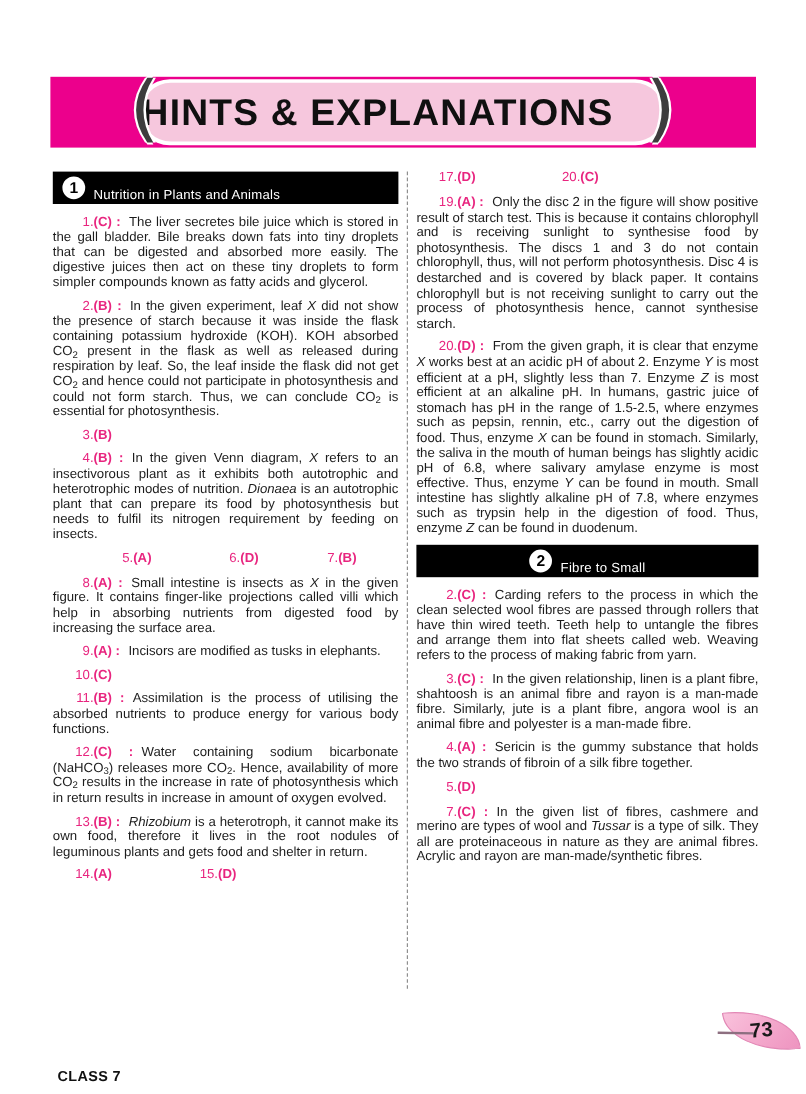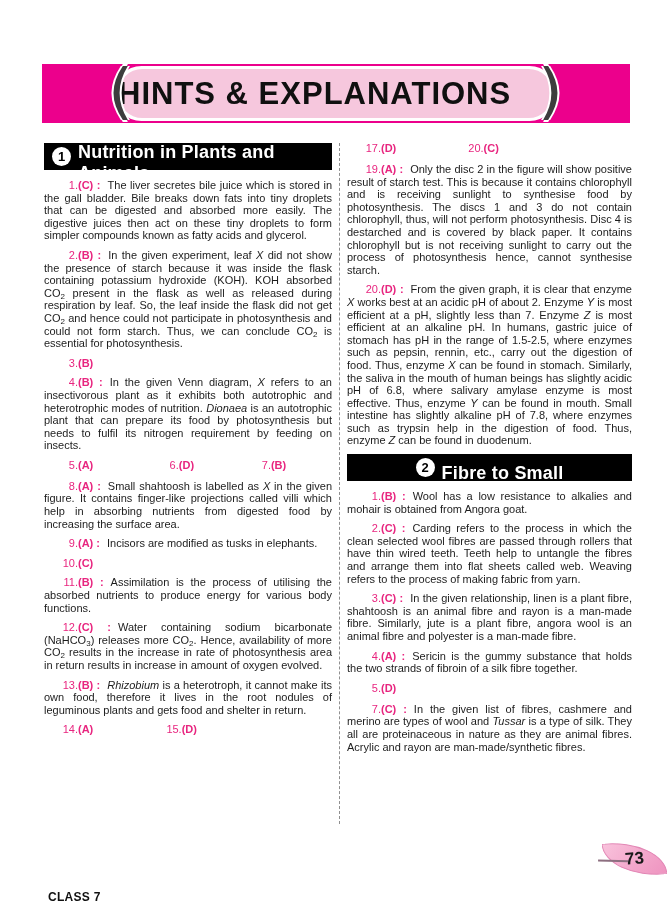--- a/index.html
+++ b/index.html
@@ -26,31 +26,31 @@
   .col-right { flex:1; }
   .divider { border-left:1px dashed #8f8f8f; height:681px; margin:2px 7px 0 7px; }
 
   
   .section-bar { display:flex; align-items:center; background:#000; color:#fff; height:27px;
                  padding:0 8px; margin:2px 0 9px 0; }
   .section-bar.center { justify-content:center; }
   .section-num { flex:0 0 auto; width:19px; height:19px; border-radius:50%; background:#fff; color:#000;
                  font-size:13px; font-weight:bold; display:flex; align-items:center; justify-content:center;
                  margin-right:7px; }
-  .section-title { font-size:18px; font-weight:bold; letter-spacing:0.2px;margin-top:12px; }
+  .section-title { font-size:11px; font-weight:normal; letter-spacing:0.2px;margin-top:12px; }
 
   
   .item { font-size:11px; line-height:12.6px; text-align:justify; margin-bottom:7px; }
   .item-num { display:inline-block; width:34px; font-weight:normal; color:var(--number_pink,#E8257F); text-align:right; }
   .item-ans { font-weight:bold; color:var(--number_pink,#E8257F); margin-right:7px; }
   .item i { font-style:italic; }
   .item sub { font-size:8px; vertical-align:-2px; line-height:0; }
 
   .answers-row { display:grid; margin:1px 0 8px 0; font-size:11px; line-height:13px; }
-  .answers-row.cols-3  { grid-template-columns:35% 32% 1fr; }
+  .answers-row.cols-3  { grid-template-columns:35% 32% 1fr;margin-left:33px; }
   .answers-row.cols-2w { grid-template-columns:36% 1fr; }
   .answers-row.cols-2n { grid-template-columns:24% 1fr; }
   .answer-cell { white-space:nowrap; }
 
   
   .footer-class { position:absolute; left:48px; top:890px; font-size:12px; font-weight:bold; color:#101010; letter-spacing:0.3px; }
   .page-leaf { position:absolute; right:3px; top:837px; width:68px; height:46px; }
   .leaf-shape { position:absolute; left:2px; top:4px; width:63px; height:36px;
                 background:linear-gradient(135deg,#F9C2DC 0%,var(--leaf_pink,#F3A5CA) 60%,#EE94C0 100%);
                 border:1px solid #E287B5; border-radius:2% 100% 2% 100%; transform:rotate(-5deg);
@@ -81,44 +81,43 @@
         </div>
         <p class="item"><span class="item-num">1.</span><span class="item-ans">(C) :</span><span>The liver secretes bile juice which is stored in the gall bladder. Bile breaks down fats into tiny droplets that can be digested and absorbed more easily. The digestive juices then act on these tiny droplets to form simpler compounds known as fatty acids and glycerol.</span></p>
         <p class="item"><span class="item-num">2.</span><span class="item-ans">(B) :</span><span>In the given experiment, leaf </span><i>X</i><span> did not show the presence of starch because it was inside the flask containing potassium hydroxide (KOH). KOH absorbed CO</span><sub>2</sub><span> present in the flask as well as released during respiration by leaf. So, the leaf inside the flask did not get CO</span><sub>2</sub><span> and hence could not participate in photosynthesis and could not form starch. Thus, we can conclude CO</span><sub>2</sub><span> is essential for photosynthesis.</span></p>
         <p class="item"><span class="item-num">3.</span><span class="item-ans">(B)</span></p>
         <p class="item"><span class="item-num">4.</span><span class="item-ans">(B) :</span><span>In the given Venn diagram, </span><i>X</i><span> refers to an insectivorous plant as it exhibits both autotrophic and heterotrophic modes of nutrition. </span><i>Dionaea</i><span> is an autotrophic plant that can prepare its food by photosynthesis but needs to fulfil its nitrogen requirement by feeding on insects.</span></p>
         <div class="answers-row cols-3">
           <span class="answer-cell"><span class="item-num">5.</span><span class="item-ans">(A)</span></span>
           <span class="answer-cell"><span class="item-num">6.</span><span class="item-ans">(D)</span></span>
           <span class="answer-cell"><span class="item-num">7.</span><span class="item-ans">(B)</span></span>
         </div>
-        <p class="item"><span class="item-num">8.</span><span class="item-ans">(A) :</span><span>Small shahtoosh is labelled as </span><i>X</i><span> in the given figure. It contains finger-like projections called villi which help in absorbing nutrients from digested food by increasing the surface area.</span></p>
+        <p class="item"><span class="item-num">8.</span><span class="item-ans">(A) :</span><span>Small intestine is insects as </span><i>X</i><span> in the given figure. It contains finger-like projections called villi which help in absorbing nutrients from digested food by increasing the surface area.</span></p>
         <p class="item"><span class="item-num">9.</span><span class="item-ans">(A) :</span><span>Incisors are modified as tusks in elephants.</span></p>
         <p class="item"><span class="item-num">10.</span><span class="item-ans">(C)</span></p>
         <p class="item"><span class="item-num">11.</span><span class="item-ans">(B) :</span><span>Assimilation is the process of utilising the absorbed nutrients to produce energy for various body functions.</span></p>
-        <p class="item"><span class="item-num">12.</span><span class="item-ans">(C) :</span><span>Water containing sodium bicarbonate (NaHCO</span><sub>3</sub><span>) releases more CO</span><sub>2</sub><span>. Hence, availability of more CO</span><sub>2</sub><span> results in the increase in rate of photosynthesis area in return results in increase in amount of oxygen evolved.</span></p>
+        <p class="item"><span class="item-num">12.</span><span class="item-ans">(C) :</span><span>Water containing sodium bicarbonate (NaHCO</span><sub>3</sub><span>) releases more CO</span><sub>2</sub><span>. Hence, availability of more CO</span><sub>2</sub><span> results in the increase in rate of photosynthesis which in return results in increase in amount of oxygen evolved.</span></p>
         <p class="item"><span class="item-num">13.</span><span class="item-ans">(B) :</span><i>Rhizobium</i><span> is a heterotroph, it cannot make its own food, therefore it lives in the root nodules of leguminous plants and gets food and shelter in return.</span></p>
         <div class="answers-row cols-2w">
           <span class="answer-cell"><span class="item-num">14.</span><span class="item-ans">(A)</span></span>
           <span class="answer-cell"><span class="item-num">15.</span><span class="item-ans">(D)</span></span>
         </div>
       </div>
     <div class="divider"></div>
     <div class="col col-right">
         <div class="answers-row cols-2w">
           <span class="answer-cell"><span class="item-num">17.</span><span class="item-ans">(D)</span></span>
           <span class="answer-cell"><span class="item-num">20.</span><span class="item-ans">(C)</span></span>
         </div>
         <p class="item"><span class="item-num">19.</span><span class="item-ans">(A) :</span><span>Only the disc 2 in the figure will show positive result of starch test. This is because it contains chlorophyll and is receiving sunlight to synthesise food by photosynthesis. The discs 1 and 3 do not contain chlorophyll, thus, will not perform photosynthesis. Disc 4 is destarched and is covered by black paper. It contains chlorophyll but is not receiving sunlight to carry out the process of photosynthesis hence, cannot synthesise starch.</span></p>
         <p class="item"><span class="item-num">20.</span><span class="item-ans">(D) :</span><span>From the given graph, it is clear that enzyme </span><i>X</i><span> works best at an acidic pH of about 2. Enzyme </span><i>Y</i><span> is most efficient at a pH, slightly less than 7. Enzyme </span><i>Z</i><span> is most efficient at an alkaline pH. In humans, gastric juice of stomach has pH in the range of 1.5-2.5, where enzymes such as pepsin, rennin, etc., carry out the digestion of food. Thus, enzyme </span><i>X</i><span> can be found in stomach. Similarly, the saliva in the mouth of human beings has slightly acidic pH of 6.8, where salivary amylase enzyme is most effective. Thus, enzyme </span><i>Y</i><span> can be found in mouth. Small intestine has slightly alkaline pH of 7.8, where enzymes such as trypsin help in the digestion of food. Thus, enzyme </span><i>Z</i><span> can be found in duodenum.</span></p>
         <div class="section-bar center">
           <span class="section-num">2</span>
           <span class="section-title">Fibre to Small</span>
         </div>
-        <p class="item"><span class="item-num">1.</span><span class="item-ans">(B) :</span><span>Wool has a low resistance to alkalies and mohair is obtained from Angora goat.</span></p>
         <p class="item"><span class="item-num">2.</span><span class="item-ans">(C) :</span><span>Carding refers to the process in which the clean selected wool fibres are passed through rollers that have thin wired teeth. Teeth help to untangle the fibres and arrange them into flat sheets called web. Weaving refers to the process of making fabric from yarn.</span></p>
         <p class="item"><span class="item-num">3.</span><span class="item-ans">(C) :</span><span>In the given relationship, linen is a plant fibre, shahtoosh is an animal fibre and rayon is a man-made fibre. Similarly, jute is a plant fibre, angora wool is an animal fibre and polyester is a man-made fibre.</span></p>
         <p class="item"><span class="item-num">4.</span><span class="item-ans">(A) :</span><span>Sericin is the gummy substance that holds the two strands of fibroin of a silk fibre together.</span></p>
         <div class="answers-row cols-2n">
           <span class="answer-cell"><span class="item-num">5.</span><span class="item-ans">(D)</span></span>
         </div>
         <p class="item"><span class="item-num">7.</span><span class="item-ans">(C) :</span><span>In the given list of fibres, cashmere and merino are types of wool and </span><i>Tussar</i><span> is a type of silk. They all are proteinaceous in nature as they are animal fibres. Acrylic and rayon are man-made/synthetic fibres.</span></p>
       </div>
   </div>
 

